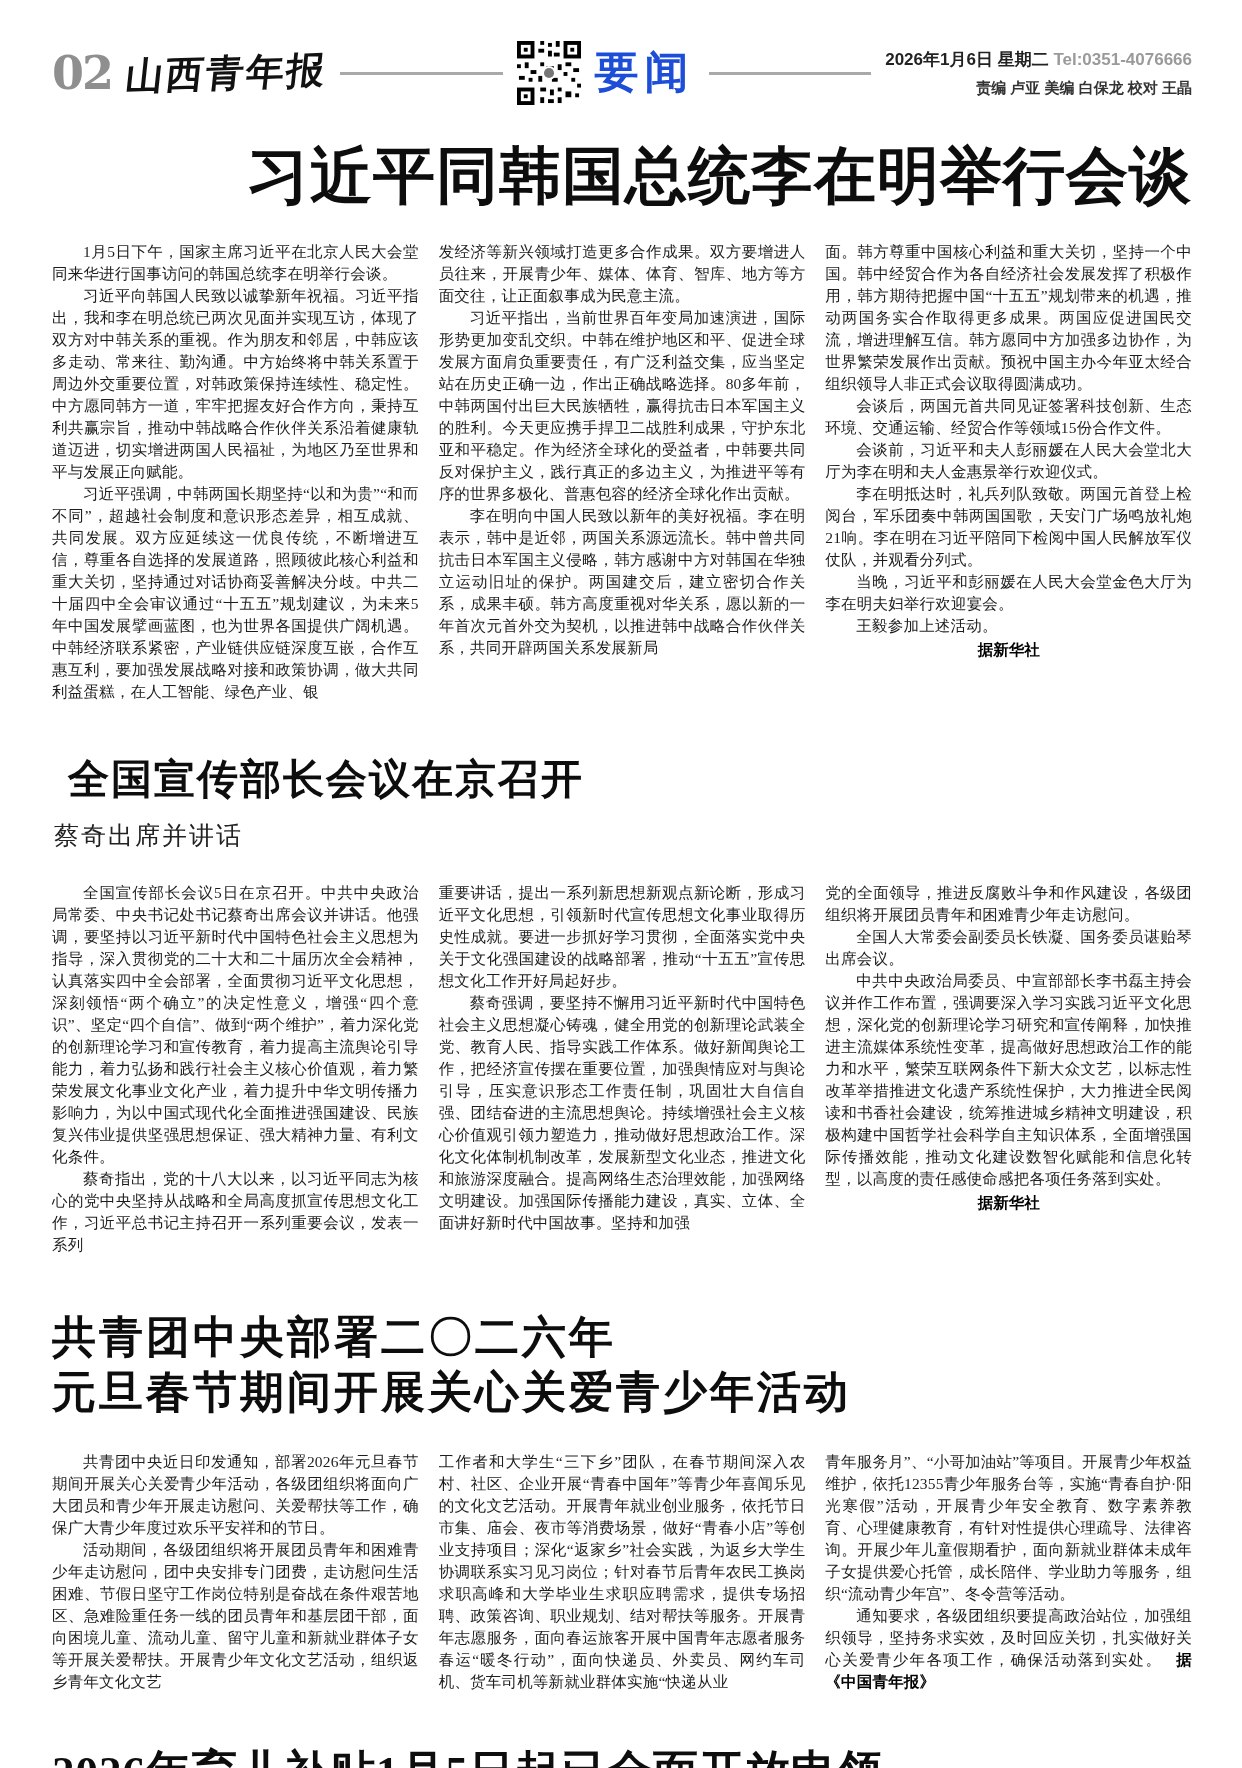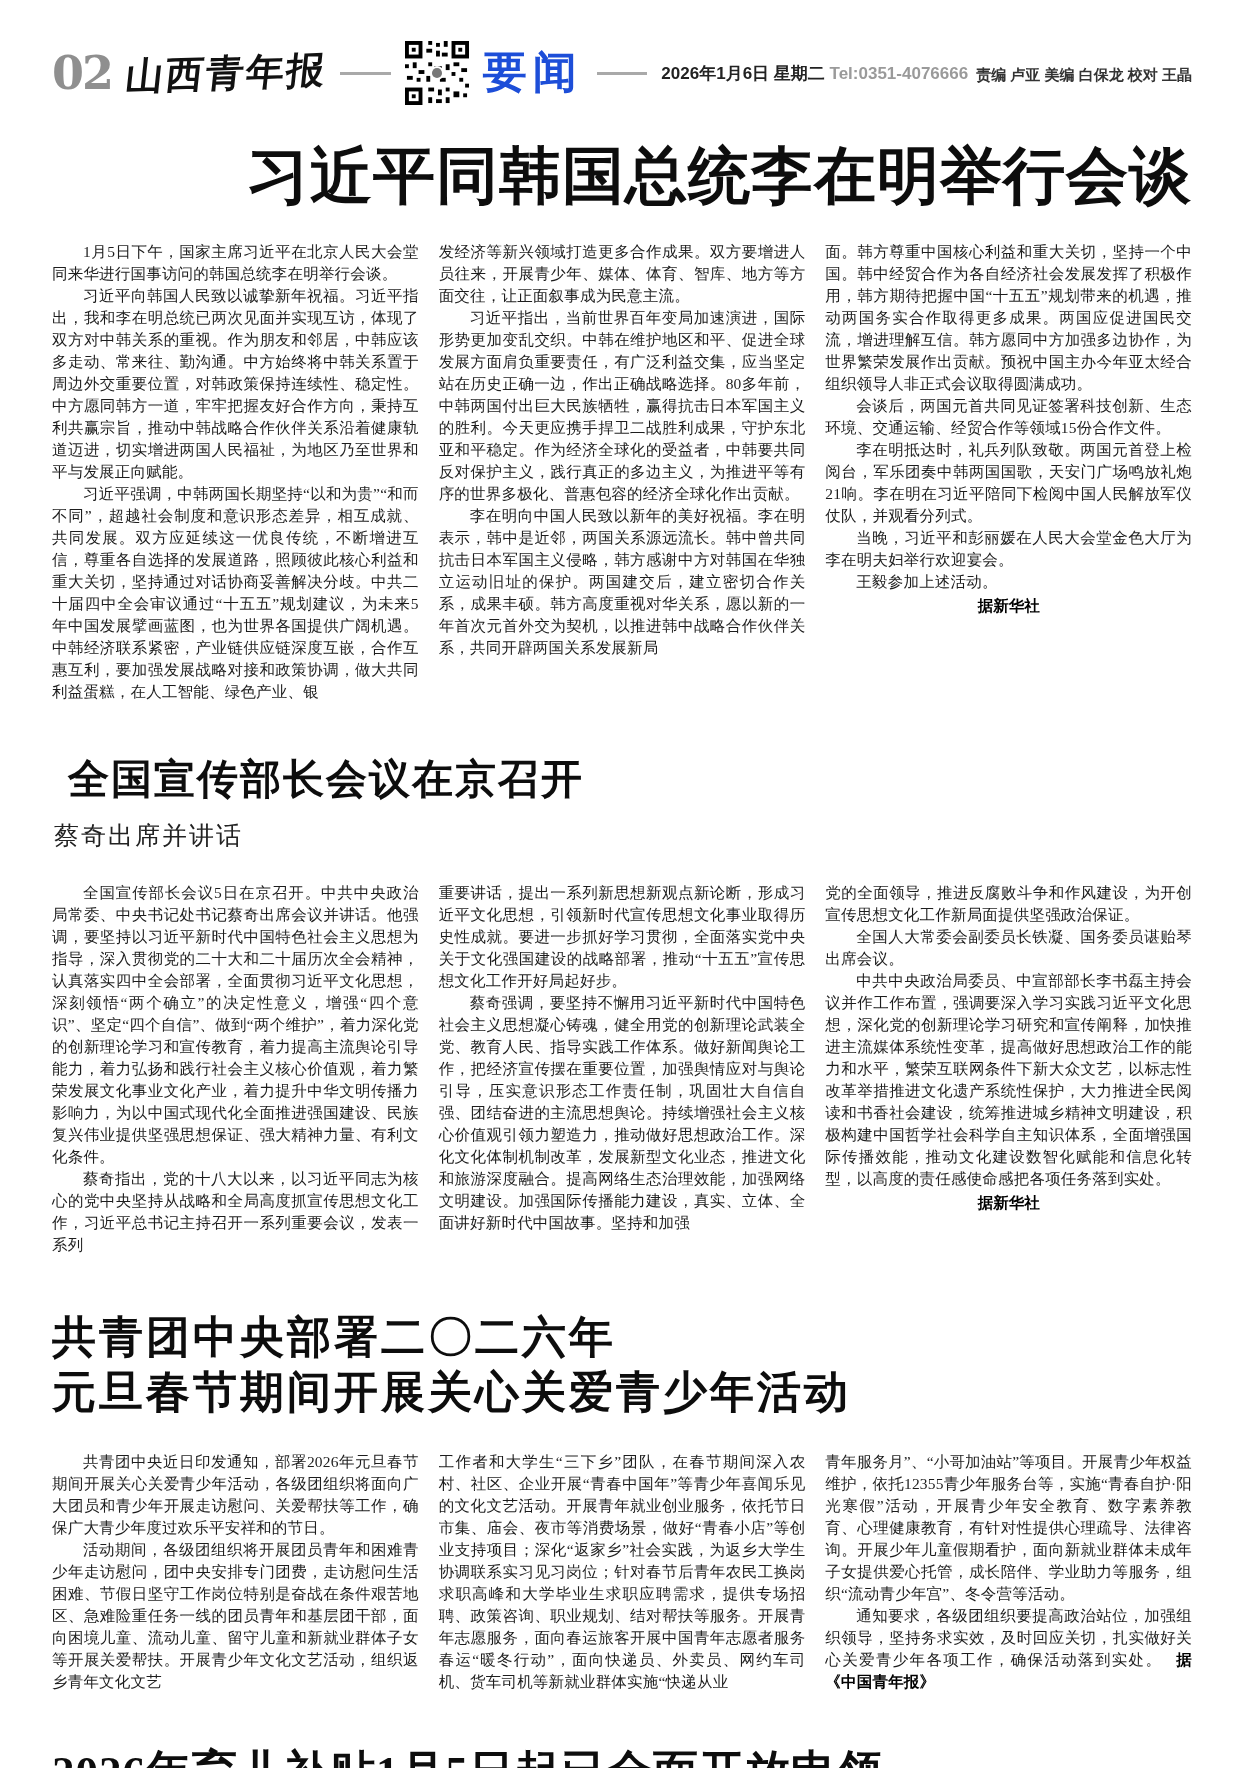--- a/index.html
+++ b/index.html
@@ -10,21 +10,21 @@
   
   .hdr{display:flex;align-items:center;gap:14px;height:86px;}
   .pageno{font-size:46px;font-weight:bold;color:#8f8f8f;line-height:1;
           font-family:"DejaVu Serif",serif;letter-spacing:-2px;}
   .masthead{font-size:38px;font-weight:bold;color:#111;white-space:nowrap;
             transform:skewX(-8deg) rotate(-2deg);letter-spacing:2px;line-height:1;}
   .rule{flex:1;height:3px;background:#a9a9a9;min-width:30px;}
   .qr{width:64px;height:64px;flex:0 0 64px;}
   .section-name{font-size:44px;font-weight:bold;color:#1d4ed8;letter-spacing:6px;
                 line-height:1;white-space:nowrap;}
-  .hdr-right{display:flex;align-items:flex-end;gap:8px;
+  .hdr-right{display:flex;flex-direction:column;align-items:flex-end;gap:8px;
              font-family:"Liberation Sans","DejaVu Sans",sans-serif;white-space:nowrap;}
   .dateline{font-size:17px;font-weight:bold;color:#222;}
   .dateline .tel{color:#9a9a9a;font-weight:bold;}
   .credits{font-size:15px;color:#333;font-weight:bold;}
 
   
   .headline-1{font-size:62px;font-weight:900;text-align:right;color:#0d0d0d;
               letter-spacing:1px;line-height:1.12;margin:26px 0 30px 0;}
   .headline-2{font-size:41px;font-weight:900;color:#0d0d0d;letter-spacing:2px;
               line-height:1.1;margin:16px;}
@@ -121,20 +121,21 @@
           <p class="para">习近平强调，中韩两国长期坚持“以和为贵”“和而不同”，超越社会制度和意识形态差异，相互成就、共同发展。双方应延续这一优良传统，不断增进互信，尊重各自选择的发展道路，照顾彼此核心利益和重大关切，坚持通过对话协商妥善解决分歧。中共二十届四中全会审议通过“十五五”规划建议，为未来5年中国发展擘画蓝图，也为世界各国提供广阔机遇。中韩经济联系紧密，产业链供应链深度互嵌，合作互惠互利，要加强发展战略对接和政策协调，做大共同利益蛋糕，在人工智能、绿色产业、银</p>
         </div>
         <div class="col">
           <p class="para cont">发经济等新兴领域打造更多合作成果。双方要增进人员往来，开展青少年、媒体、体育、智库、地方等方面交往，让正面叙事成为民意主流。</p>
           <p class="para">习近平指出，当前世界百年变局加速演进，国际形势更加变乱交织。中韩在维护地区和平、促进全球发展方面肩负重要责任，有广泛利益交集，应当坚定站在历史正确一边，作出正确战略选择。80多年前，中韩两国付出巨大民族牺牲，赢得抗击日本军国主义的胜利。今天更应携手捍卫二战胜利成果，守护东北亚和平稳定。作为经济全球化的受益者，中韩要共同反对保护主义，践行真正的多边主义，为推进平等有序的世界多极化、普惠包容的经济全球化作出贡献。</p>
           <p class="para">李在明向中国人民致以新年的美好祝福。李在明表示，韩中是近邻，两国关系源远流长。韩中曾共同抗击日本军国主义侵略，韩方感谢中方对韩国在华独立运动旧址的保护。两国建交后，建立密切合作关系，成果丰硕。韩方高度重视对华关系，愿以新的一年首次元首外交为契机，以推进韩中战略合作伙伴关系，共同开辟两国关系发展新局</p>
         </div>
         <div class="col">
           <p class="para cont">面。韩方尊重中国核心利益和重大关切，坚持一个中国。韩中经贸合作为各自经济社会发展发挥了积极作用，韩方期待把握中国“十五五”规划带来的机遇，推动两国务实合作取得更多成果。两国应促进国民交流，增进理解互信。韩方愿同中方加强多边协作，为世界繁荣发展作出贡献。预祝中国主办今年亚太经合组织领导人非正式会议取得圆满成功。</p>
           <p class="para">会谈后，两国元首共同见证签署科技创新、生态环境、交通运输、经贸合作等领域15份合作文件。</p>
+          <p class="para">会谈前，习近平和夫人彭丽媛在人民大会堂北大厅为李在明和夫人金惠景举行欢迎仪式。</p>
           <p class="para">李在明抵达时，礼兵列队致敬。两国元首登上检阅台，军乐团奏中韩两国国歌，天安门广场鸣放礼炮21响。李在明在习近平陪同下检阅中国人民解放军仪仗队，并观看分列式。</p>
           <p class="para">当晚，习近平和彭丽媛在人民大会堂金色大厅为李在明夫妇举行欢迎宴会。</p>
           <p class="para">王毅参加上述活动。</p>
           <p class="src line">据新华社</p>
         </div>
       </div>
   </div>
 
   <div class="art">
     <h2 class="headline-2">全国宣传部长会议在京召开</h2>
@@ -142,21 +143,21 @@
     <div class="cols">
         <div class="col">
           <p class="para">全国宣传部长会议5日在京召开。中共中央政治局常委、中央书记处书记蔡奇出席会议并讲话。他强调，要坚持以习近平新时代中国特色社会主义思想为指导，深入贯彻党的二十大和二十届历次全会精神，认真落实四中全会部署，全面贯彻习近平文化思想，深刻领悟“两个确立”的决定性意义，增强“四个意识”、坚定“四个自信”、做到“两个维护”，着力深化党的创新理论学习和宣传教育，着力提高主流舆论引导能力，着力弘扬和践行社会主义核心价值观，着力繁荣发展文化事业文化产业，着力提升中华文明传播力影响力，为以中国式现代化全面推进强国建设、民族复兴伟业提供坚强思想保证、强大精神力量、有利文化条件。</p>
           <p class="para">蔡奇指出，党的十八大以来，以习近平同志为核心的党中央坚持从战略和全局高度抓宣传思想文化工作，习近平总书记主持召开一系列重要会议，发表一系列</p>
         </div>
         <div class="col">
           <p class="para cont">重要讲话，提出一系列新思想新观点新论断，形成习近平文化思想，引领新时代宣传思想文化事业取得历史性成就。要进一步抓好学习贯彻，全面落实党中央关于文化强国建设的战略部署，推动“十五五”宣传思想文化工作开好局起好步。</p>
           <p class="para">蔡奇强调，要坚持不懈用习近平新时代中国特色社会主义思想凝心铸魂，健全用党的创新理论武装全党、教育人民、指导实践工作体系。做好新闻舆论工作，把经济宣传摆在重要位置，加强舆情应对与舆论引导，压实意识形态工作责任制，巩固壮大自信自强、团结奋进的主流思想舆论。持续增强社会主义核心价值观引领力塑造力，推动做好思想政治工作。深化文化体制机制改革，发展新型文化业态，推进文化和旅游深度融合。提高网络生态治理效能，加强网络文明建设。加强国际传播能力建设，真实、立体、全面讲好新时代中国故事。坚持和加强</p>
         </div>
         <div class="col">
-          <p class="para cont">党的全面领导，推进反腐败斗争和作风建设，为开创宣传思想文化工作新局面提供坚强政治保证。</p>
+          <p class="para cont">党的全面领导，推进反腐败斗争和作风建设，各级团组织将开展团员青年和困难青少年走访慰问。</p>
           <p class="para">全国人大常委会副委员长铁凝、国务委员谌贻琴出席会议。</p>
           <p class="para">中共中央政治局委员、中宣部部长李书磊主持会议并作工作布置，强调要深入学习实践习近平文化思想，深化党的创新理论学习研究和宣传阐释，加快推进主流媒体系统性变革，提高做好思想政治工作的能力和水平，繁荣互联网条件下新大众文艺，以标志性改革举措推进文化遗产系统性保护，大力推进全民阅读和书香社会建设，统筹推进城乡精神文明建设，积极构建中国哲学社会科学自主知识体系，全面增强国际传播效能，推动文化建设数智化赋能和信息化转型，以高度的责任感使命感把各项任务落到实处。</p>
           <p class="src line">据新华社</p>
         </div>
       </div>
   </div>
 
   <div class="art">
     <h2 class="headline-3">
       <span>共青团中央部署二〇二六年</span><br>

